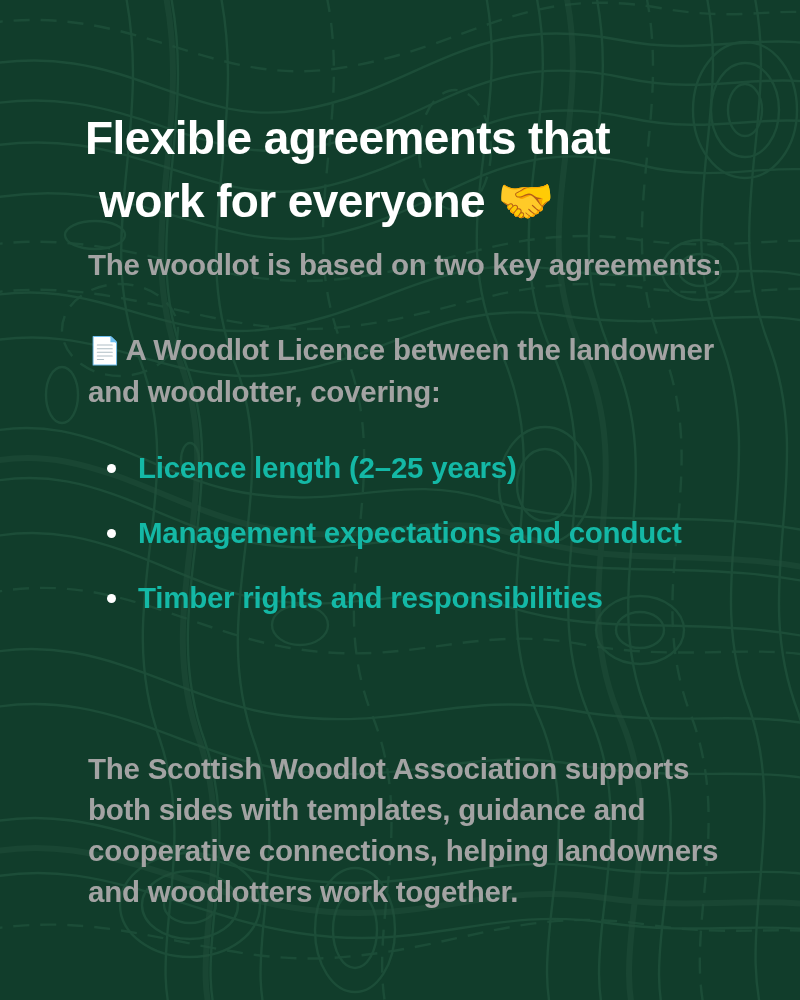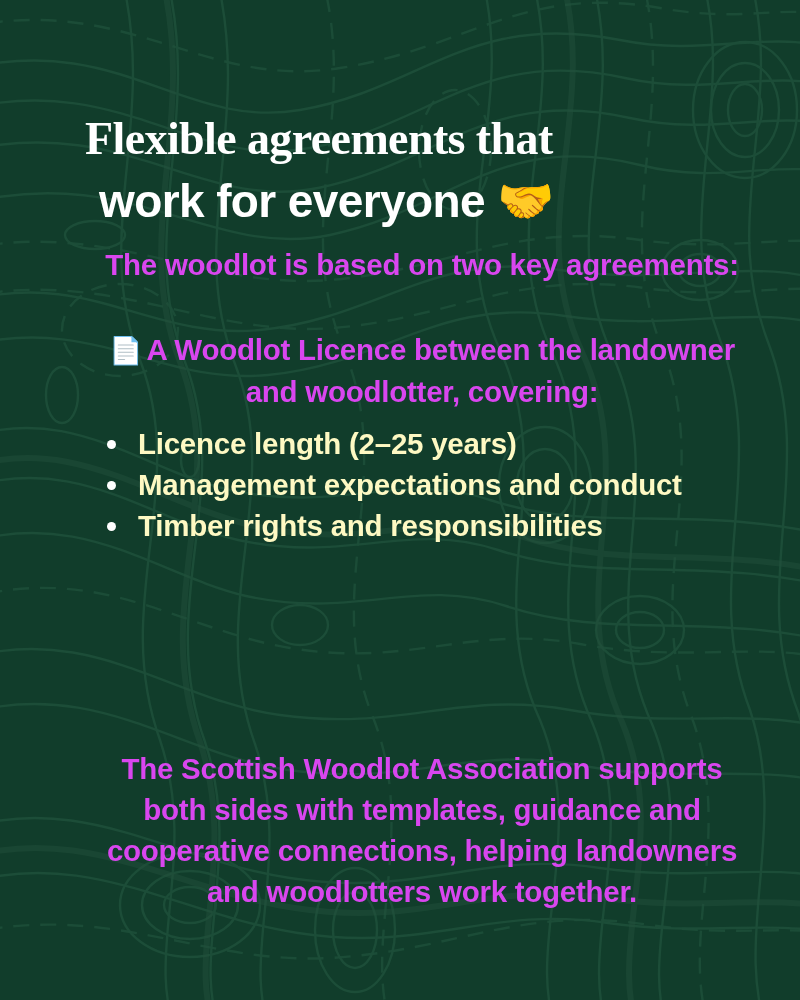--- a/index.html
+++ b/index.html
@@ -42,37 +42,36 @@
     position: absolute;
     left: 78px;
     top: 76px;
     width: 660px;
     font-size: 46px;
     line-height: 63px;
     font-weight: 700;
     letter-spacing: -0.6px;
     color: #ffffff;
   }
-  .headline .line1 { display: block; padding-left: 7px; font-family: Liberation Serif, serif; }
+  .headline .line1 { display: block; padding-left: 7px; }
   .headline .line2 { display: block; margin-left: 21px; }
   .emoji {
     font-family: "DejaVu Sans", sans-serif;
     font-weight: 400;
   }
 
   .body-block {
     position: absolute;
-    left: 96px;
+    left: 88px;
     width: 652px;
     font-size: 29.5px;
     line-height: 41px;
     font-weight: 700;
     letter-spacing: -0.25px;
-    color: #d946ef;
-    text-align: center;
+    color: #a3a3a3;
   }
 
   #intro-line   { top: 214px; }
   #licence-para { top: 299px; }
   #plan-para    { top: 587px; }
   #closing-para { top: 718px; }
 
   .bullet-list {
     position: absolute;
     left: 82px;
@@ -82,21 +81,22 @@
     padding: 0;
     list-style: none;
   }
   .bullet-list li {
     position: relative;
     padding-left: 56px;
     font-size: 29.5px;
     line-height: 41px;
     font-weight: 700;
     letter-spacing: -0.25px;
-    color: #fef9c3;
+    color: #14b8a6;
+    margin-top: 24px;
   }
   .bullet-list li .dot {
     position: absolute;
     left: 25px;
     top: 17px;
     width: 9px;
     height: 9px;
     border-radius: 50%;
     background: #ffffff;
   }

